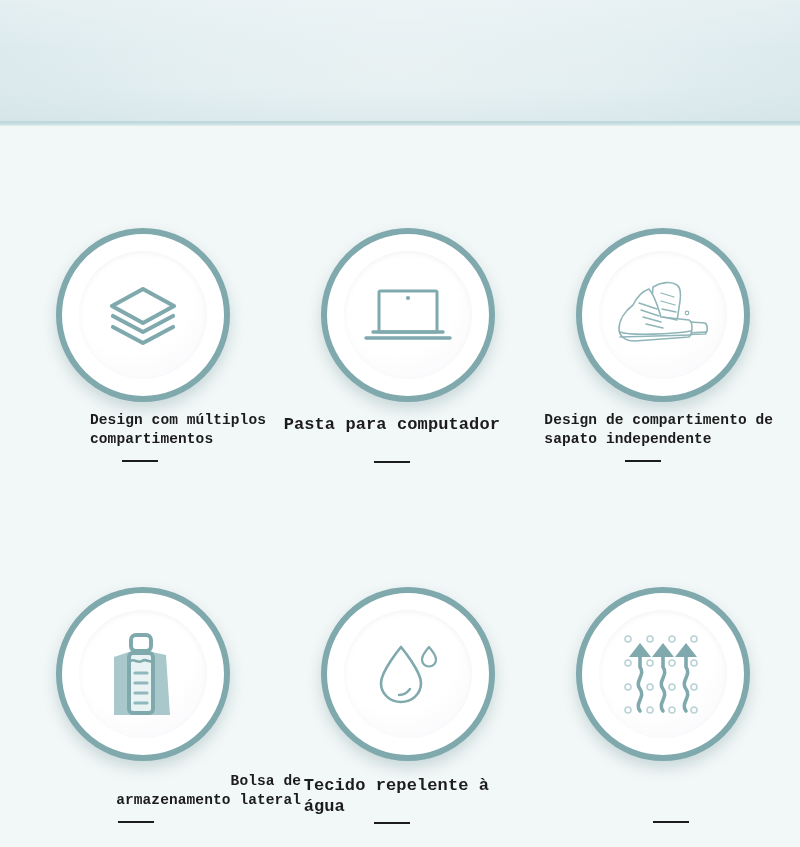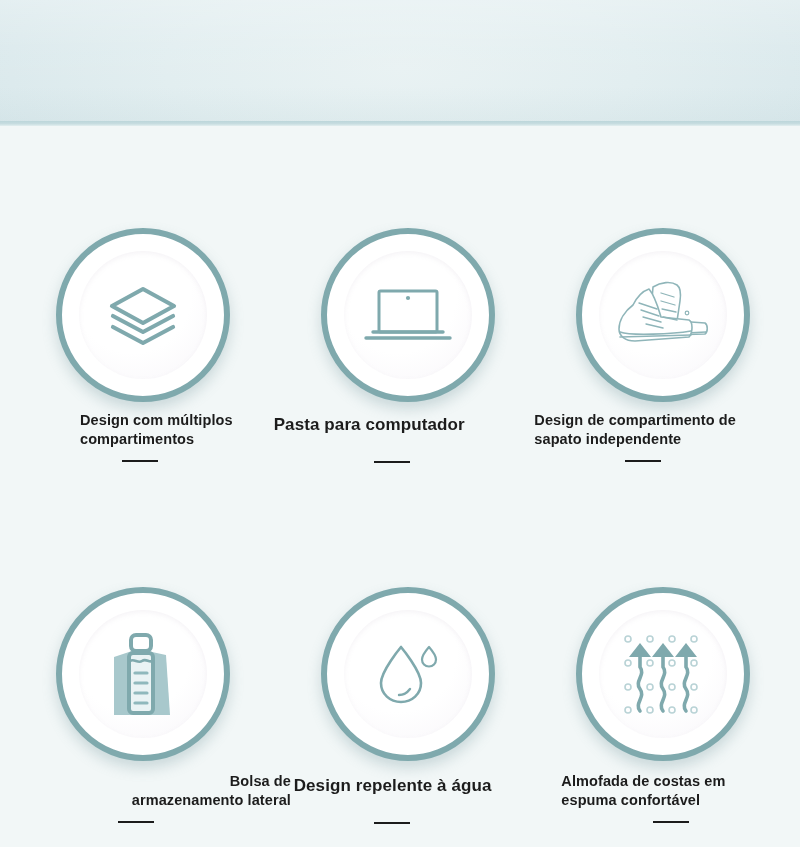--- a/index.html
+++ b/index.html
@@ -99,27 +99,28 @@
   .cell.c0 .badge { left: 56px;  top: 102px; }
   .cell.c1 .badge { left: 54px;  top: 102px; }
   .cell.c2 .badge { left: 43px;  top: 102px; }
   .cell.c3 .badge { left: 56px;  top: 100px; }
   .cell.c4 .badge { left: 54px;  top: 100px; }
   .cell.c5 .badge { left: 43px;  top: 100px; }
 
   
   .caption {
     position: absolute;
-    font-family: Liberation Sans, sans-serif;
+    font-family: Liberation Mono, monospace;
     font-weight: bold;
     font-size: 14.5px;
     line-height: 19px;
     letter-spacing: 0.1px;
     color: #1c1c1c;
     white-space: pre-line;
+    margin-left: 10px;
   }
   .cell.c0 .caption { left: 80px;  top: 285px; width: 210px; }
   .cell.c1 .caption { left: 7px;  top: 288px; width: 230px; }
   .cell.c2 .caption { left: 1px;   top: 285px; width: 250px; }
   .cell.c3 .caption { left: 76px;  top: 285px; width: 215px; text-align: right; }
   .cell.c4 .caption { left: 27px;  top: 288px; width: 230px; }
   .cell.c5 .caption { left: 28px;  top: 285px; width: 225px; }
 
   .caption.big { font-size: 17px; line-height: 21px; }
 
@@ -242,21 +243,21 @@
         <div class="badge-glyph">
           <svg width="74" height="66" viewBox="0 0 74 66">
             <g fill="none" stroke="#7fa9ad" stroke-width="2.6" stroke-linejoin="round" stroke-linecap="round">
               <path d="M30 6 C30 6 10 30 10 42 C10 53 19 61 30 61 C41 61 50 53 50 42 C50 30 30 6 30 6 Z"></path>
               <path d="M58 6 C58 6 51 14 51 18.5 C51 22.5 54 25.5 58 25.5 C62 25.5 65 22.5 65 18.5 C65 14 58 6 58 6 Z" stroke-width="2.2"></path>
               <path d="M39 48 C36 52 32 54 28 54" stroke-width="2.4"></path>
             </g>
           </svg>
         </div>
       </div>
-      <div class="caption big">Design repelente à água</div>
+      <div class="caption big">Tecido repelente à água</div>
       <div class="underline"></div>
     </div>
 
     <div class="cell c5">
       <div class="badge">
         <div class="badge-glyph">
           <svg width="88" height="86" viewBox="0 0 88 86">
 
             <g fill="none" stroke="#b9d3d6" stroke-width="1.6">
               <circle cx="9" cy="8" r="3"></circle>
@@ -283,19 +284,17 @@
               <path d="M67 80 C61 72 73 66 67 58 C61 50 73 44 67 36 L67 22"></path>
             </g>
             <g fill="#7fa9ad">
               <path d="M21 12 L32 26 L10 26 Z"></path>
               <path d="M44 12 L55 26 L33 26 Z"></path>
               <path d="M67 12 L78 26 L56 26 Z"></path>
             </g>
           </svg>
         </div>
       </div>
-      <div class="caption">Almofada de costas em
-espuma confortável</div>
       <div class="underline"></div>
     </div>
 
   </div>
 </div>
 
 </body></html>

